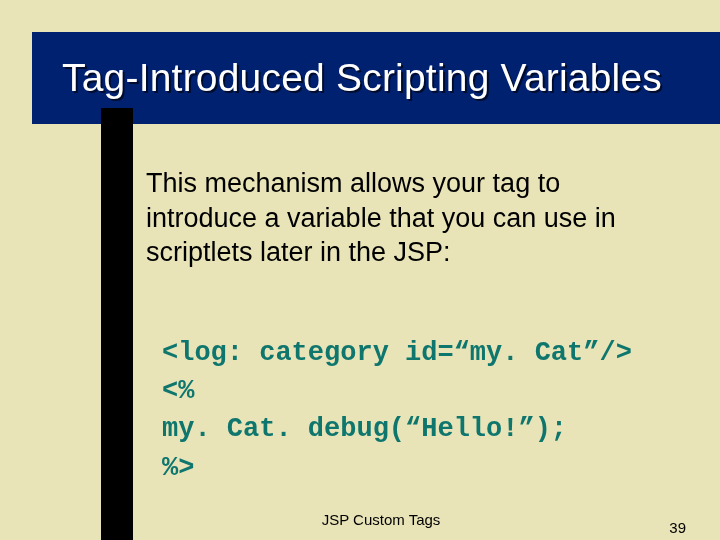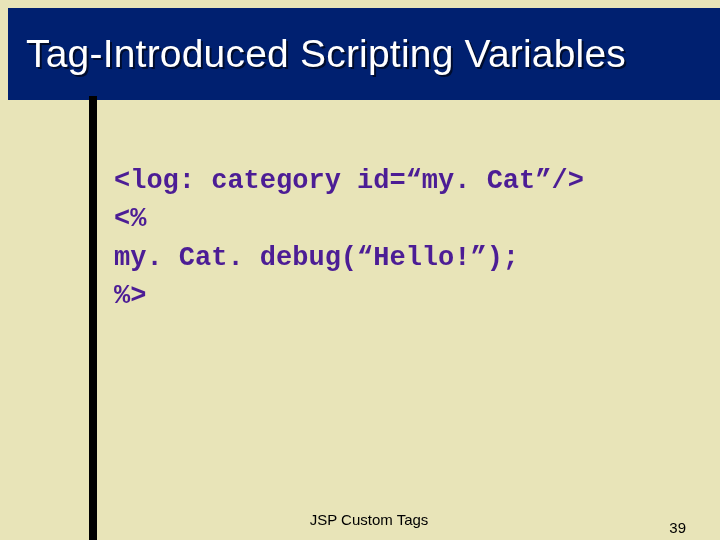--- a/index.html
+++ b/index.html
@@ -1,15 +1,15 @@
 <!DOCTYPE html>
 <html><head>
 <meta charset="utf-8">
 <style>
-  * { margin: 0; padding: 4px; box-sizing: border-box; }
+  * { margin: 0; padding: 16px; box-sizing: border-box; }
   html, body { width: 720px; height: 540px; overflow: hidden; }
   body {
     background: #e8e4b8;
     font-family: Arial, Helvetica, sans-serif;
     position: relative;
   }
   .title-bar {
     background: #002070;
     width: 100%;
     height: 92px;
@@ -42,21 +42,21 @@
     color: #000;
     font-size: 27px;
     line-height: 1.28;
     font-weight: 400;
   }
   .code-block {
     margin-top: 32px;
     font-family: "Courier New", Courier, monospace;
     font-size: 27px;
     font-weight: bold;
-    color: #4c1d95;
+    color: #0f766e;
     line-height: 1.42;
     white-space: pre;
   }
   .footer-center {
     position: absolute;
     left: 5px;
     width: 720px;
     bottom: 12px;
     text-align: center;
     color: #000;
@@ -73,20 +73,21 @@
 </head>
 <body>
 
 <div class="title-bar">
   <div class="title-text">Tag-Introduced Scripting Variables</div>
 </div>
 
 <div class="vline"></div>
 
 <div class="body-area">
+  <div class="para">This mechanism allows your tag to introduce a variable that you can use in scriptlets later in the JSP:</div>
   <div class="code-block"><span>&lt;log: category id=“my. Cat”/&gt;</span>
 <span>&lt;%</span>
 <span>my. Cat. debug(“Hello!”);</span>
 <span>%&gt;</span></div>
 </div>
 
 <div class="footer-center">JSP Custom Tags</div>
 <div class="footer-right">39</div>
 
 </body></html>

